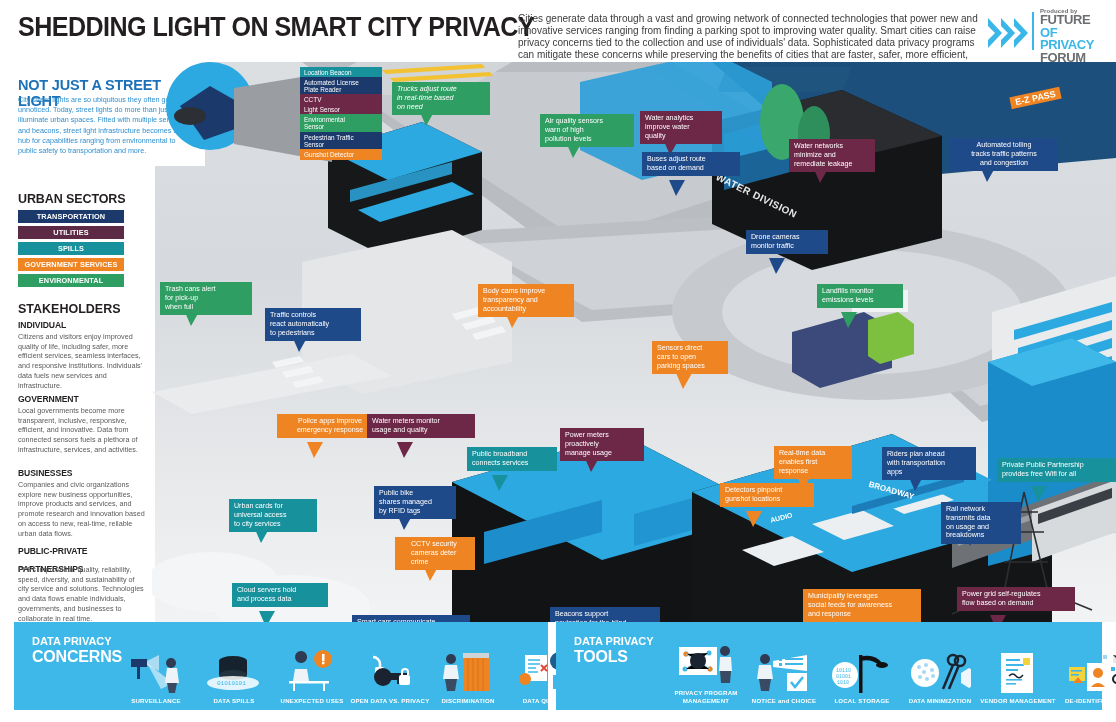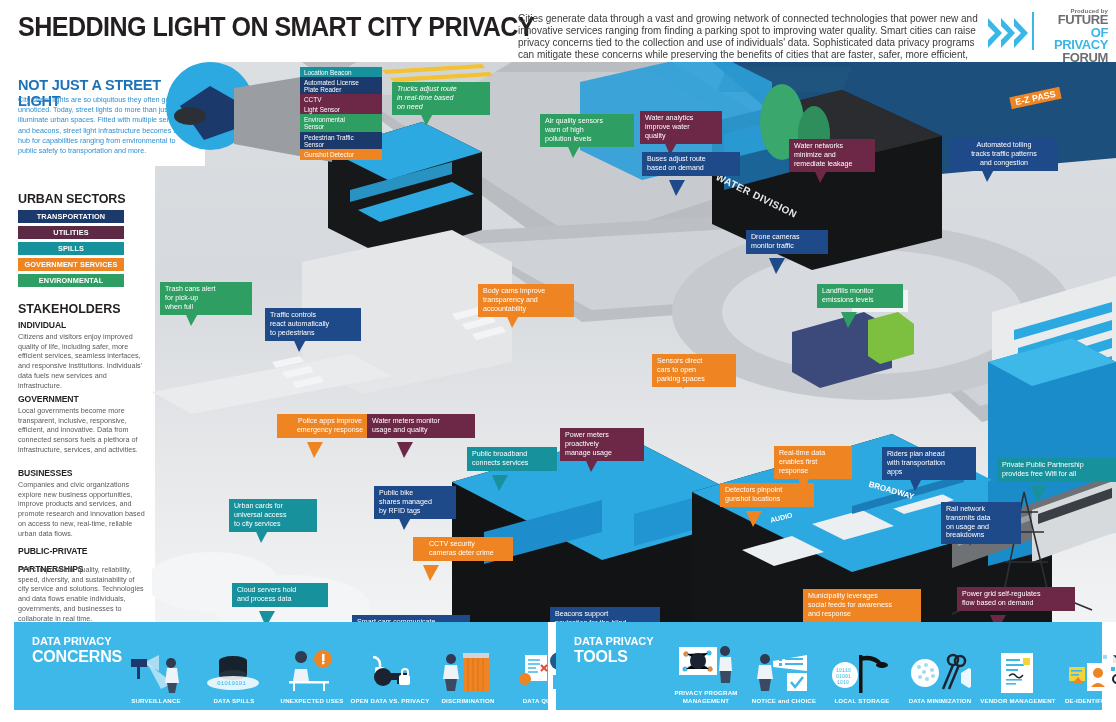--- a/index.html
+++ b/index.html
@@ -19,21 +19,21 @@
     position: absolute; left: 18px; top: 12px;
     font-size: 27px; font-weight: bold; letter-spacing: -0.6px;
     color: #231f20; font-family: "Liberation Sans", sans-serif;
     transform: scaleX(0.93); transform-origin: left center;
   }
   #intro {
     position: absolute; left: 518px; top: 13px; width: 462px;
     font-size: 10px; line-height: 12px; color: #3b3b3b;
   }
   #fpf-logo {
-    position: absolute; right: 8px; top: 6px; width: 122px; height: 50px; text-align: right;
+    position: absolute; right: 8px; top: 6px; width: 122px; height: 50px;
   }
   #fpf-chevrons { position: absolute; left: 0; top: 10px; }
   #fpf-divider {
     position: absolute; left: 46px; top: 6px; width: 2px; height: 38px;
     background: #3ab7e8;
   }
   #fpf-text { position: absolute; left: 54px; top: 2px; }
   .fpf-produced { font-size: 6px; color: #6d6e71; font-weight: bold; letter-spacing: 0.1px;}
   .fpf-line { font-size: 13px; font-weight: bold; line-height: 12.5px; letter-spacing: -0.4px; }
   .fpf-blue { color: #3ab7e8; }
@@ -325,21 +325,21 @@
 react automatically
 to pedestrians</div>
       <div class="tail" style="left: 140px; top: 274px; border-left: 7px solid transparent; border-right: 9px solid transparent; border-top: 16px solid rgb(31, 74, 138);"></div>
       <div class="callout c-orange" style="left: 326px; top: 222px; width: 96px;">Body cams improve
 transparency and
 accountability</div>
       <div class="tail" style="left: 353px; top: 250px; border-left: 7px solid transparent; border-right: 9px solid transparent; border-top: 16px solid rgb(239, 132, 34);"></div>
       <div class="callout c-dblue" style="left: 594px; top: 168px; width: 82px;">Drone cameras
 monitor traffic</div>
       <div class="tail" style="left: 617px; top: 196px; border-left: 7px solid transparent; border-right: 9px solid transparent; border-top: 16px solid rgb(31, 74, 138);"></div>
-      <div class="callout c-orange" style="left: 500px; top: 292px; width: 84px;">Sensors direct
+      <div class="callout c-orange" style="left: 500px; top: 279px; width: 76px;">Sensors direct
 cars to open
 parking spaces</div>
       <div class="tail" style="left: 524px; top: 311px; border-left: 7px solid transparent; border-right: 9px solid transparent; border-top: 16px solid rgb(239, 132, 34);"></div>
       <div class="callout c-green" style="left: 665px; top: 222px; width: 86px;">Landfills monitor
 emissions levels</div>
       <div class="tail" style="left: 689px; top: 250px; border-left: 7px solid transparent; border-right: 9px solid transparent; border-top: 16px solid rgb(46, 158, 99);"></div>
       <div class="callout c-orange" style="left: 125px; top: 352px; width: 106px; text-align: center;">Police apps improve
 emergency response</div>
       <div class="tail" style="left: 155px; top: 380px; border-left: 7px solid transparent; border-right: 9px solid transparent; border-top: 16px solid rgb(239, 132, 34);"></div>
       <div class="callout c-plum" style="left: 215px; top: 352px; width: 108px;">Water meters monitor
@@ -372,21 +372,21 @@
       <div class="tail" style="left: 594px; top: 449px; border-left: 7px solid transparent; border-right: 9px solid transparent; border-top: 16px solid rgb(239, 132, 34);"></div>
       <div class="callout c-dblue" style="left: 789px; top: 440px; width: 80px;">Rail network
 transmits data
 on usage and
 breakdowns</div>
       <div class="tail" style="left: 811px; top: 468px; border-left: 7px solid transparent; border-right: 9px solid transparent; border-top: 16px solid rgb(31, 74, 138);"></div>
       <div class="callout c-teal" style="left: 77px; top: 437px; width: 88px;">Urban cards for
 universal access
 to city services</div>
       <div class="tail" style="left: 102px; top: 465px; border-left: 7px solid transparent; border-right: 9px solid transparent; border-top: 16px solid rgb(23, 145, 156);"></div>
-      <div class="callout c-orange" style="left: 261px; top: 475px; width: 100px; padding-left: 16px;">CCTV security
+      <div class="callout c-orange" style="left: 243px; top: 475px; width: 80px; padding-left: 16px;">CCTV security
 cameras deter crime</div>
       <div class="tail" style="left: 271px; top: 503px; border-left: 7px solid transparent; border-right: 9px solid transparent; border-top: 16px solid rgb(239, 132, 34);"></div>
       <div class="callout c-orange" style="left: 651px; top: 527px; width: 118px;">Municipality leverages
 social feeds for awareness
 and response</div>
       <div class="tail" style="left: 684px; top: 555px; border-left: 7px solid transparent; border-right: 9px solid transparent; border-top: 16px solid rgb(239, 132, 34);"></div>
       <div class="callout c-teal" style="left: 80px; top: 521px; width: 96px;">Cloud servers hold
 and process data</div>
       <div class="tail" style="left: 107px; top: 549px; border-left: 7px solid transparent; border-right: 9px solid transparent; border-top: 16px solid rgb(23, 145, 156);"></div>
       <div class="callout c-dblue" style="left: 200px; top: 553px; width: 118px;">Smart cars communicate

